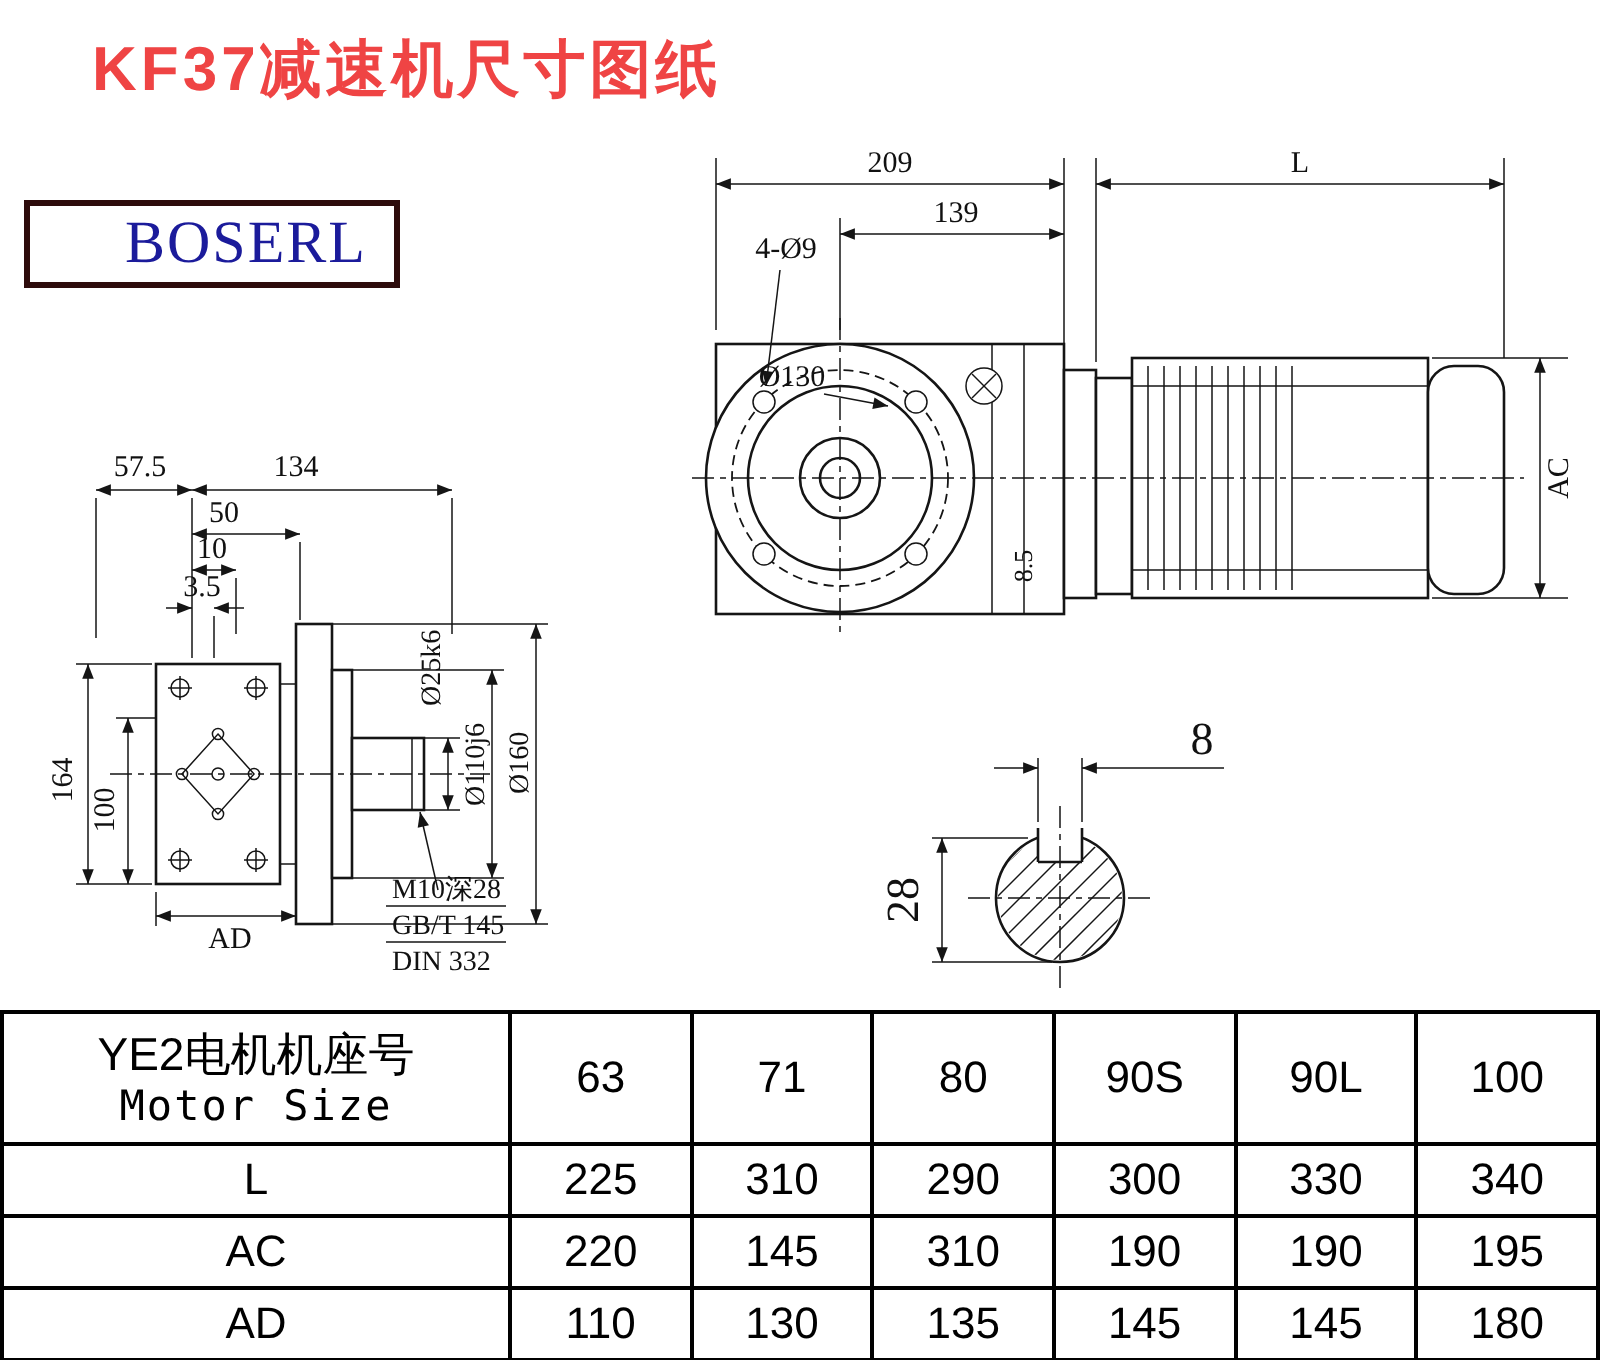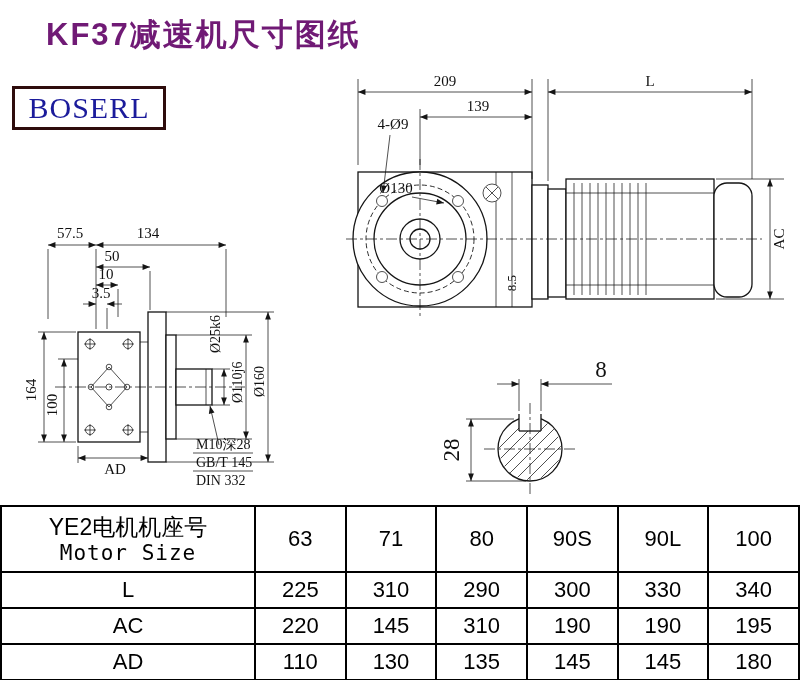--- a/index.html
+++ b/index.html
@@ -1,22 +1,22 @@
 <!DOCTYPE html>
 <html><head>
 <meta charset="utf-8">
 <style>
   html,body { margin:0; padding:0; background:#ffffff; }
   body { width:800px; height:680px; position:relative; overflow:hidden;
          font-family:"Liberation Sans", sans-serif; color:#111; }
 
   .page-title { position:absolute; left:46px; top:14px; font-size:31px; font-weight:bold;
-                letter-spacing:2px; color:#701a75; }
-  .logo-box { position:absolute; left:12px; top:86px; width:148px; height:38px;
-              border:3px solid #2e0c0c; display:flex; align-items:center; justify-content:center; }
+                letter-spacing:2px; color:#ef4444; }
+  .logo-box { position:absolute; left:12px; top:100px; width:148px; height:38px;
+              border:3px solid #2e0c0c; display:flex; align-items:center; justify-content:center;padding-left:34px; }
   .logo-text { font-family:"Liberation Serif", serif; font-size:30px; color:#1b1b9b; letter-spacing:1px; }
 
   .drawing-wrap { position:absolute; left:0; top:17px; width:800px; height:505px; }
 
   svg line, svg rect, svg circle, svg polygon, svg polyline { stroke:#151515; fill:none; stroke-width:1.3; }
   .tn { stroke-width:0.75; }
   .dl { stroke-width:0.75; }
   .wh { fill:#ffffff; }
   .erase { fill:#ffffff; stroke:none; }
   .dash { stroke-dasharray:5 3; stroke-width:0.9; }

